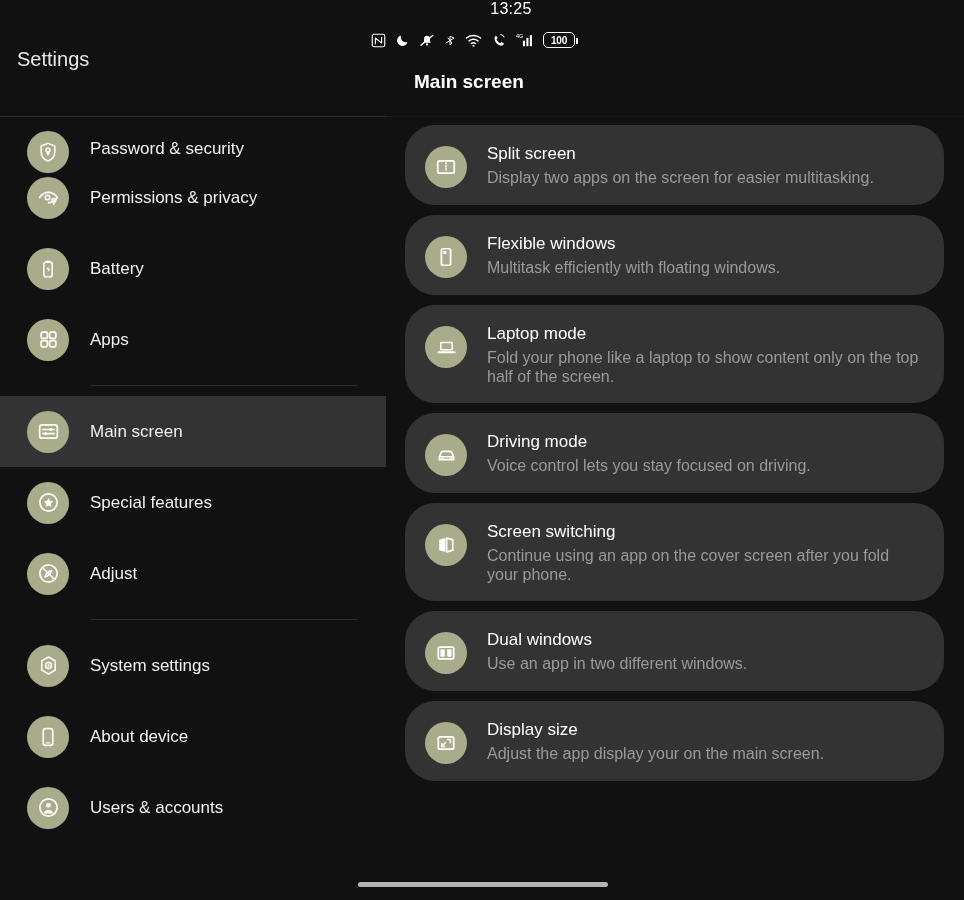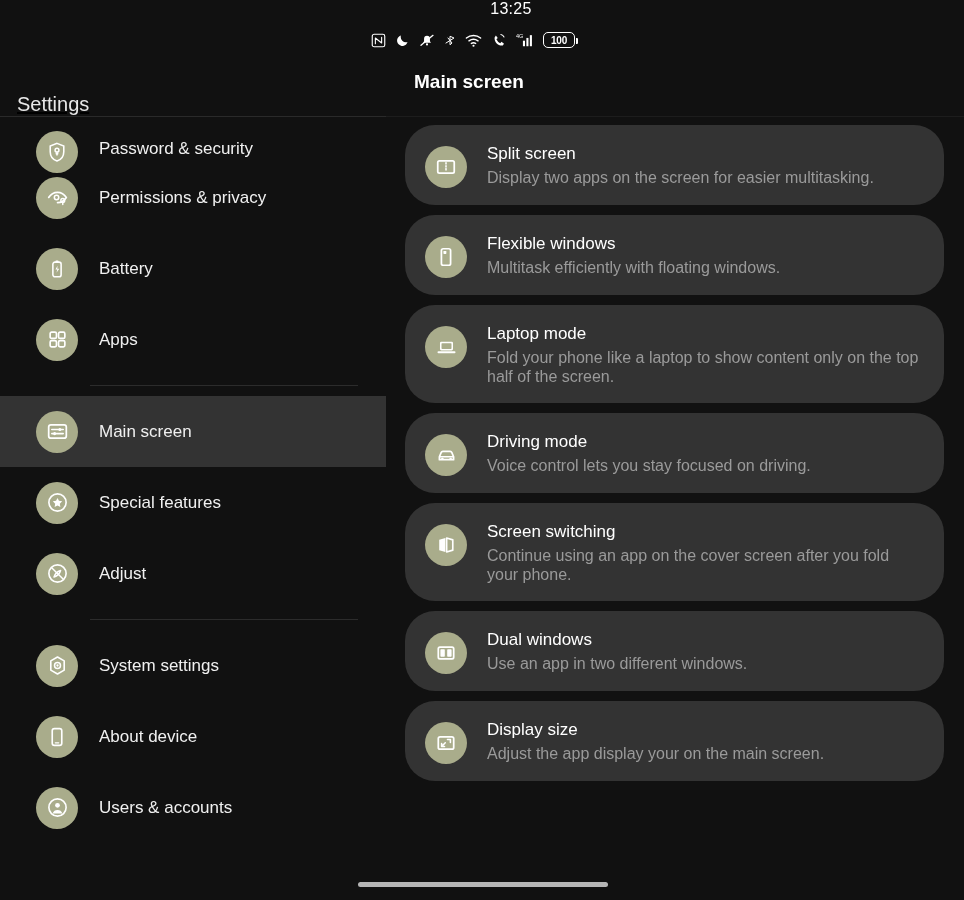--- a/index.html
+++ b/index.html
@@ -35,29 +35,28 @@
     width:2px; height:6px; background:#ffffff; border-radius:0 1px 1px 0;
   }
   .battery-text{ font-size:10px; color:#ffffff; font-weight:bold; letter-spacing:-.2px; }
 
   
   .sidebar{
     position:absolute; left:0; top:48px; width:386px; height:852px;
     background:#111111; overflow:hidden;
   }
   .sidebar-header{
-    height:69px; display:flex; align-items:flex-end; padding-left:17px;
+    height:69px; display:flex; align-items:flex-start; padding-left:17px;
     border-bottom:1px solid #2a2a2a;
-    text-decoration:underline;
   }
   .sidebar-title{ color:#e8e8e8; font-size:20px; }
   .sidebar-list{ position:relative; }
 
   .nav-item{
-    display:flex; align-items:center; height:71px; padding-left:36px;
+    display:flex; align-items:center; height:71px; padding-left:27px;
     cursor:pointer;
   }
   .nav-item.clipped{ height:45px; align-items:flex-end; padding-bottom:3px; }
   .nav-item.selected{ background:#333333; }
   .nav-icon{
     width:42px; height:42px; border-radius:50%;
     background:#a9ac8b; flex:0 0 42px;
     display:flex; align-items:center; justify-content:center;
   }
   .nav-item.clipped .nav-icon{ margin-bottom:-14px; }

